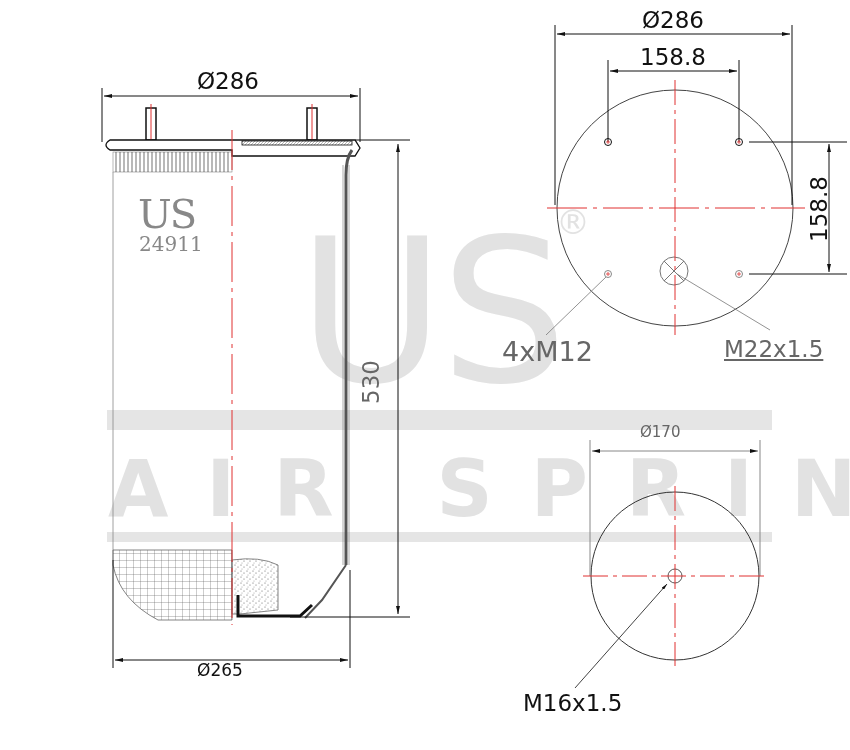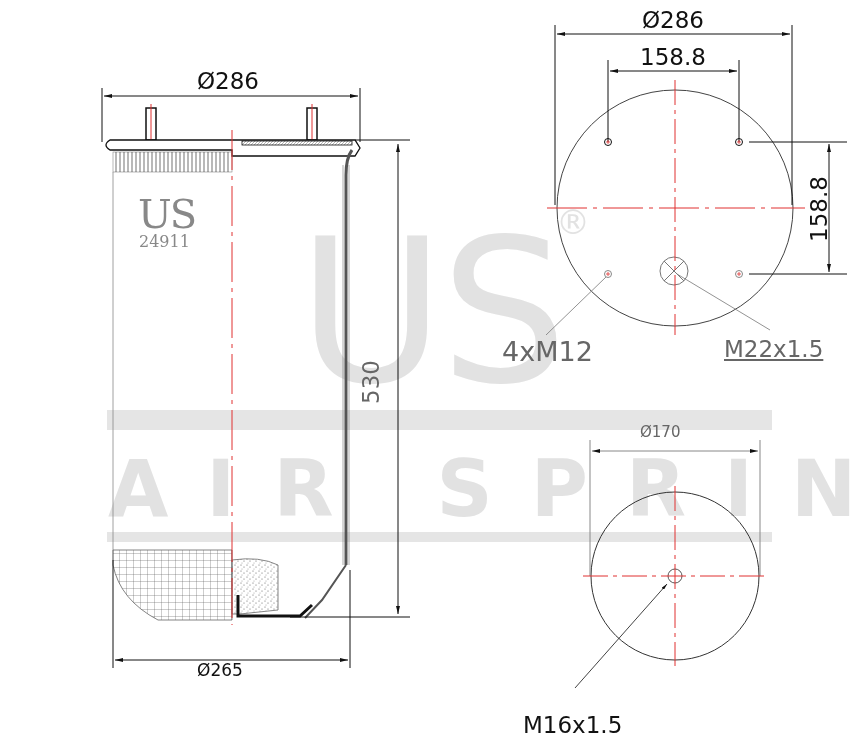--- a/index.html
+++ b/index.html
@@ -146,25 +146,25 @@
     <line x1="760" y1="440" x2="760" y2="576" stroke="#888" stroke-width="1"></line>
     <line x1="592" y1="451" x2="758" y2="451" stroke="#888" stroke-width="1" marker-start="url(#arrs)" marker-end="url(#arr)"></line>
     <circle cx="675" cy="576" r="7" fill="none" stroke="#555"></circle>
     <line x1="675" y1="486" x2="675" y2="666" stroke="#e03030" stroke-width="1" stroke-dasharray="25 5 4 5"></line>
     <line x1="583" y1="576" x2="767" y2="576" stroke="#e03030" stroke-width="1" stroke-dasharray="25 5 4 5"></line>
     <line x1="575" y1="688" x2="667" y2="584" stroke="#111" stroke-width="0.8" marker-end="url(#arr)"></line>
   </g>
 </svg>
 
 <div class="lbl serif" style="left:138px;top:194px;font-size:40px;letter-spacing:-2px;">US</div>
-<div class="lbl serif" style="left:139px;top:234px;font-size:16px;">24911</div>
+<div class="lbl serif" style="left:139px;top:234px;font-size:20px;">24911</div>
 <div class="lbl" style="left:197px;top:70px;font-size:23px;">Ø286</div>
 <div class="lbl gray" style="left:360px;top:368px;font-size:23px;transform:rotate(-90deg);transform-origin:left top;top:404px;">530</div>
 <div class="lbl" style="left:197px;top:662px;font-size:17px;">Ø265</div>
 
 <div class="lbl" style="left:642px;top:9px;font-size:23px;">Ø286</div>
 <div class="lbl" style="left:640px;top:46px;font-size:23px;">158.8</div>
 <div class="lbl" style="left:808px;top:242px;font-size:23px;transform:rotate(-90deg);transform-origin:left top;">158.8</div>
 <div class="lbl gray" style="left:502px;top:338px;font-size:27px;">4xM12</div>
 <div class="lbl gray" style="left:724px;top:338px;font-size:23px;text-decoration:underline;">M22x1.5</div>
 
 <div class="lbl gray" style="left:640px;top:425px;font-size:15px;">Ø170</div>
-<div class="lbl" style="left:523px;top:692px;font-size:23px;margin-top:22px;">M16x1.5</div>
+<div class="lbl" style="left:523px;top:692px;font-size:23px;">M16x1.5</div>
 
 </body></html>

